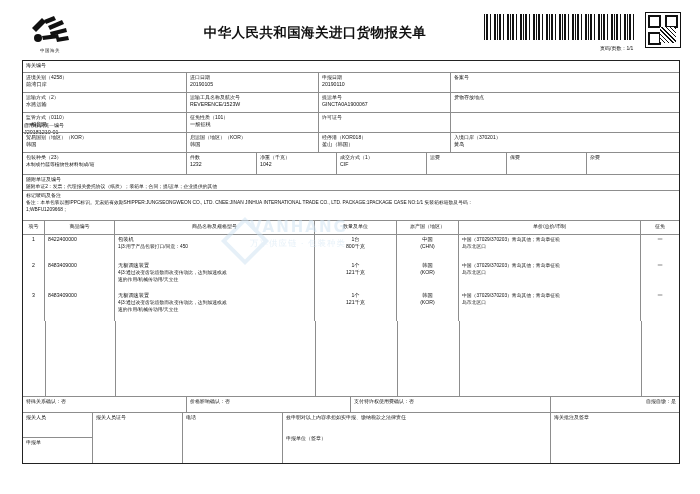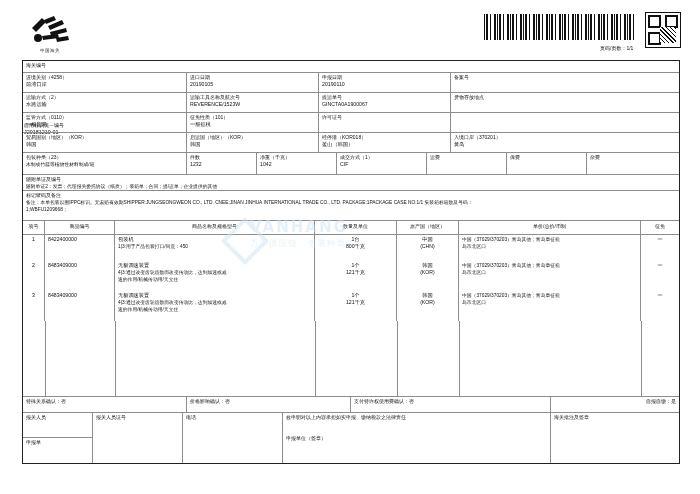--- a/index.html
+++ b/index.html
@@ -77,20 +77,21 @@
           <path d="M20 12 L34 6 L36 10 L22 16 Z"></path>
           <path d="M22 18 L38 14 L39 18 L23 22 Z"></path>
           <circle cx="10" cy="24" r="4"></circle>
           <path d="M14 22 L30 20 L31 24 L15 26 Z"></path>
           <path d="M28 24 L40 22 L41 26 L29 28 Z"></path>
         </g>
       </svg>
       <div class="logo-cap">中国海关</div>
     </div>
 
+    <div class="doc-title">中华人民共和国海关进口货物报关单</div>
 
     <div class="barcode">
       <div class="bars"></div>
     </div>
     <div class="qr">
       <div class="qr-inner">
         <div class="qp a"></div>
           <div class="qp b"></div>
           <div class="qp c"></div>
         <div class="noise"></div>

